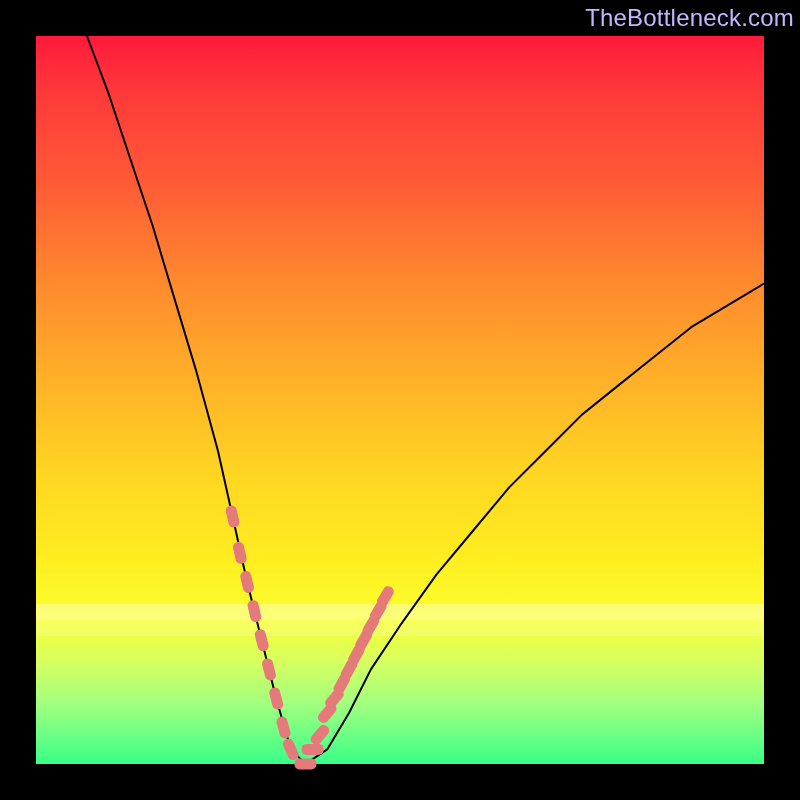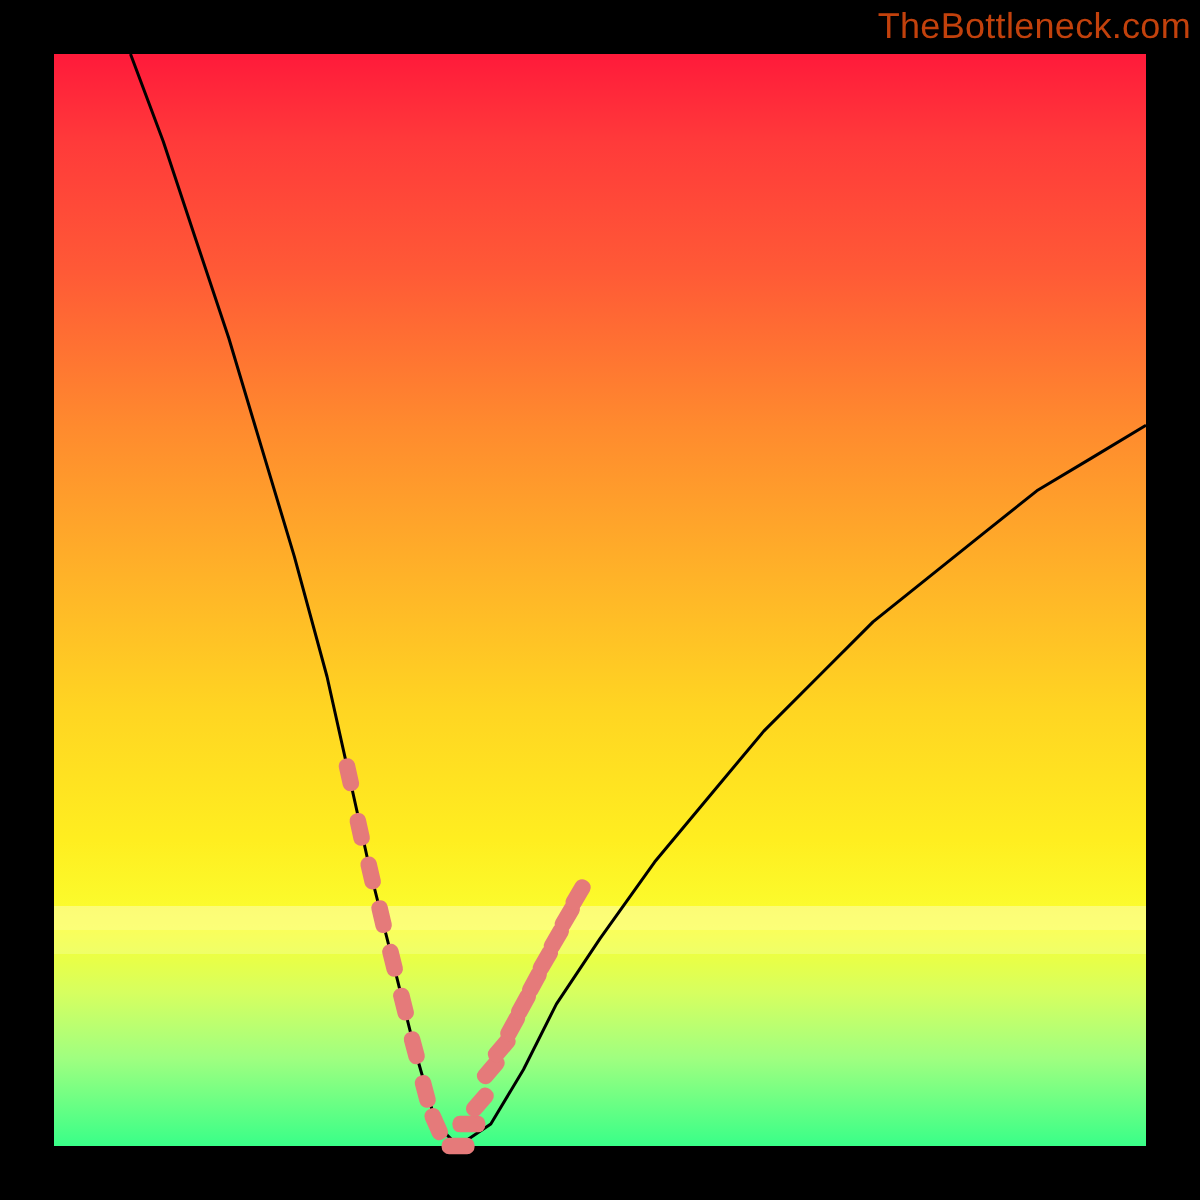--- a/index.html
+++ b/index.html
@@ -55,21 +55,21 @@
     left: 0;
     right: 0;
     top: 80.2%;
     height: 2.2%;
     background: rgba(255,255,255,0.2);
   }
   .watermark {
     position: absolute;
     top: 4px;
     right: 6px;
-    color: #c2410c;
+    color: #c4b5fd;
     font-size: 24px;
     font-weight: 500;
     letter-spacing: 0.2px;
   }
   svg.curve {
     position: absolute;
     left: 0;
     top: 0;
     width: 728px;
     height: 728px;

